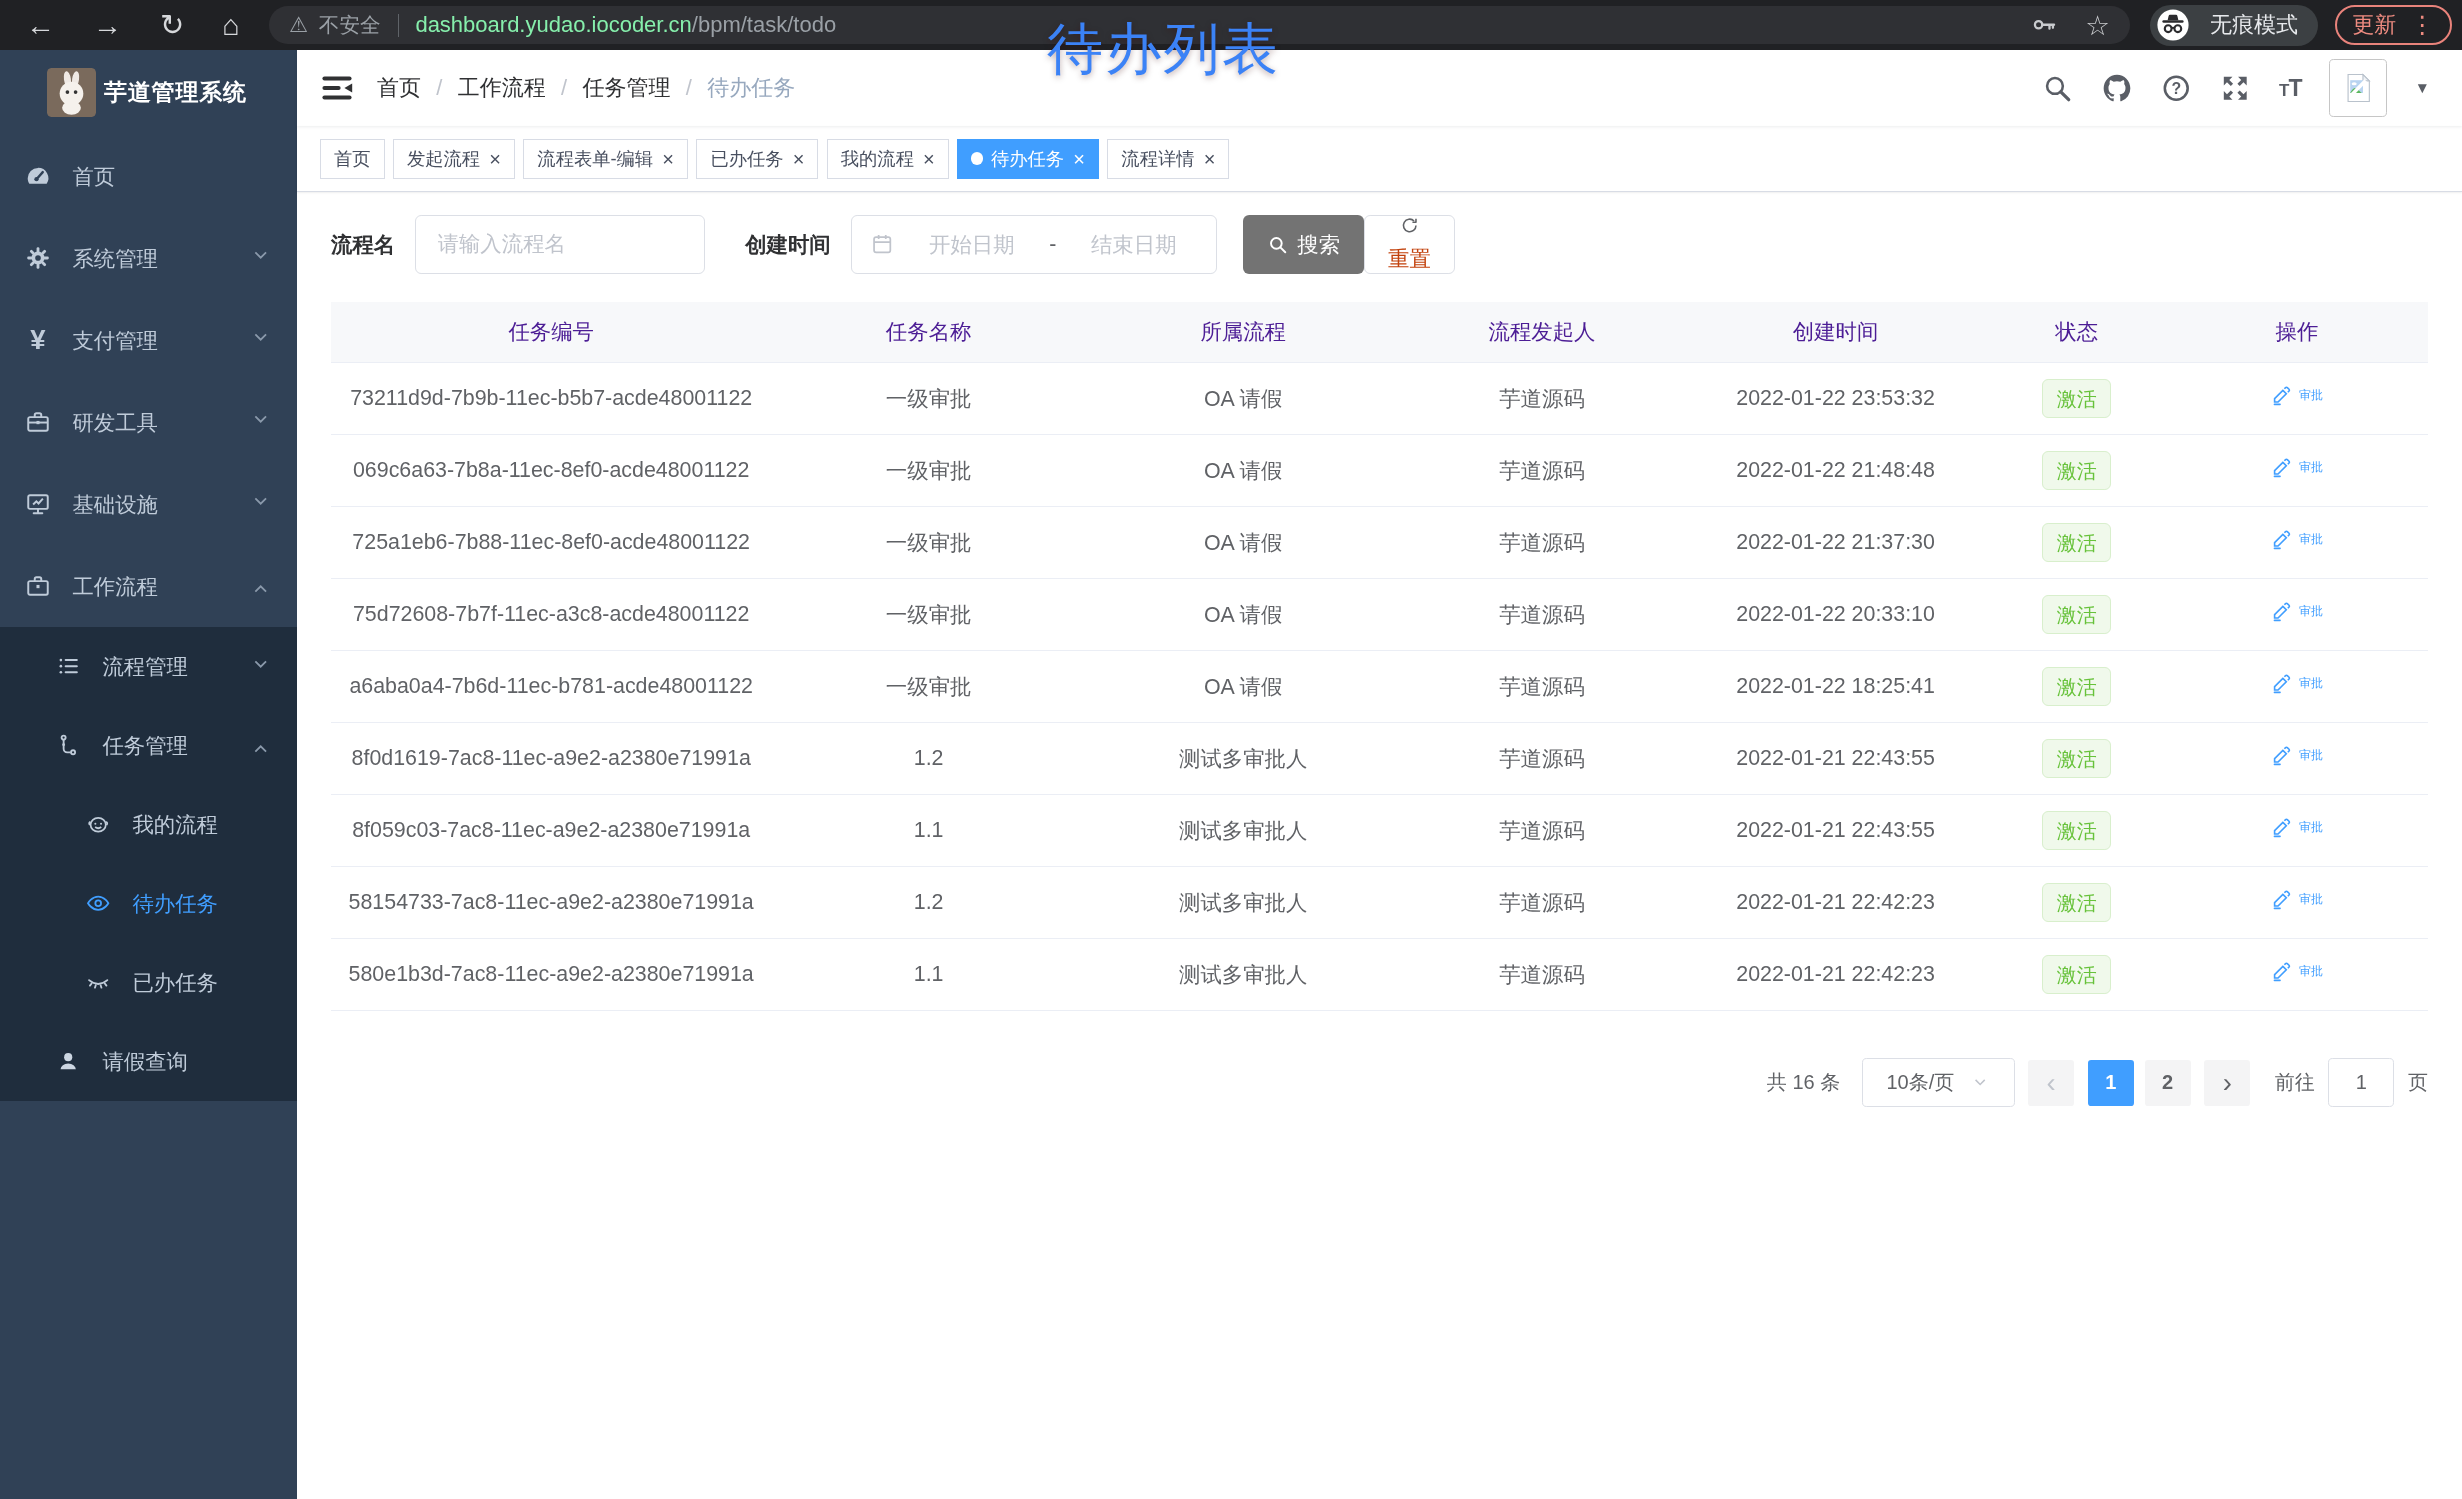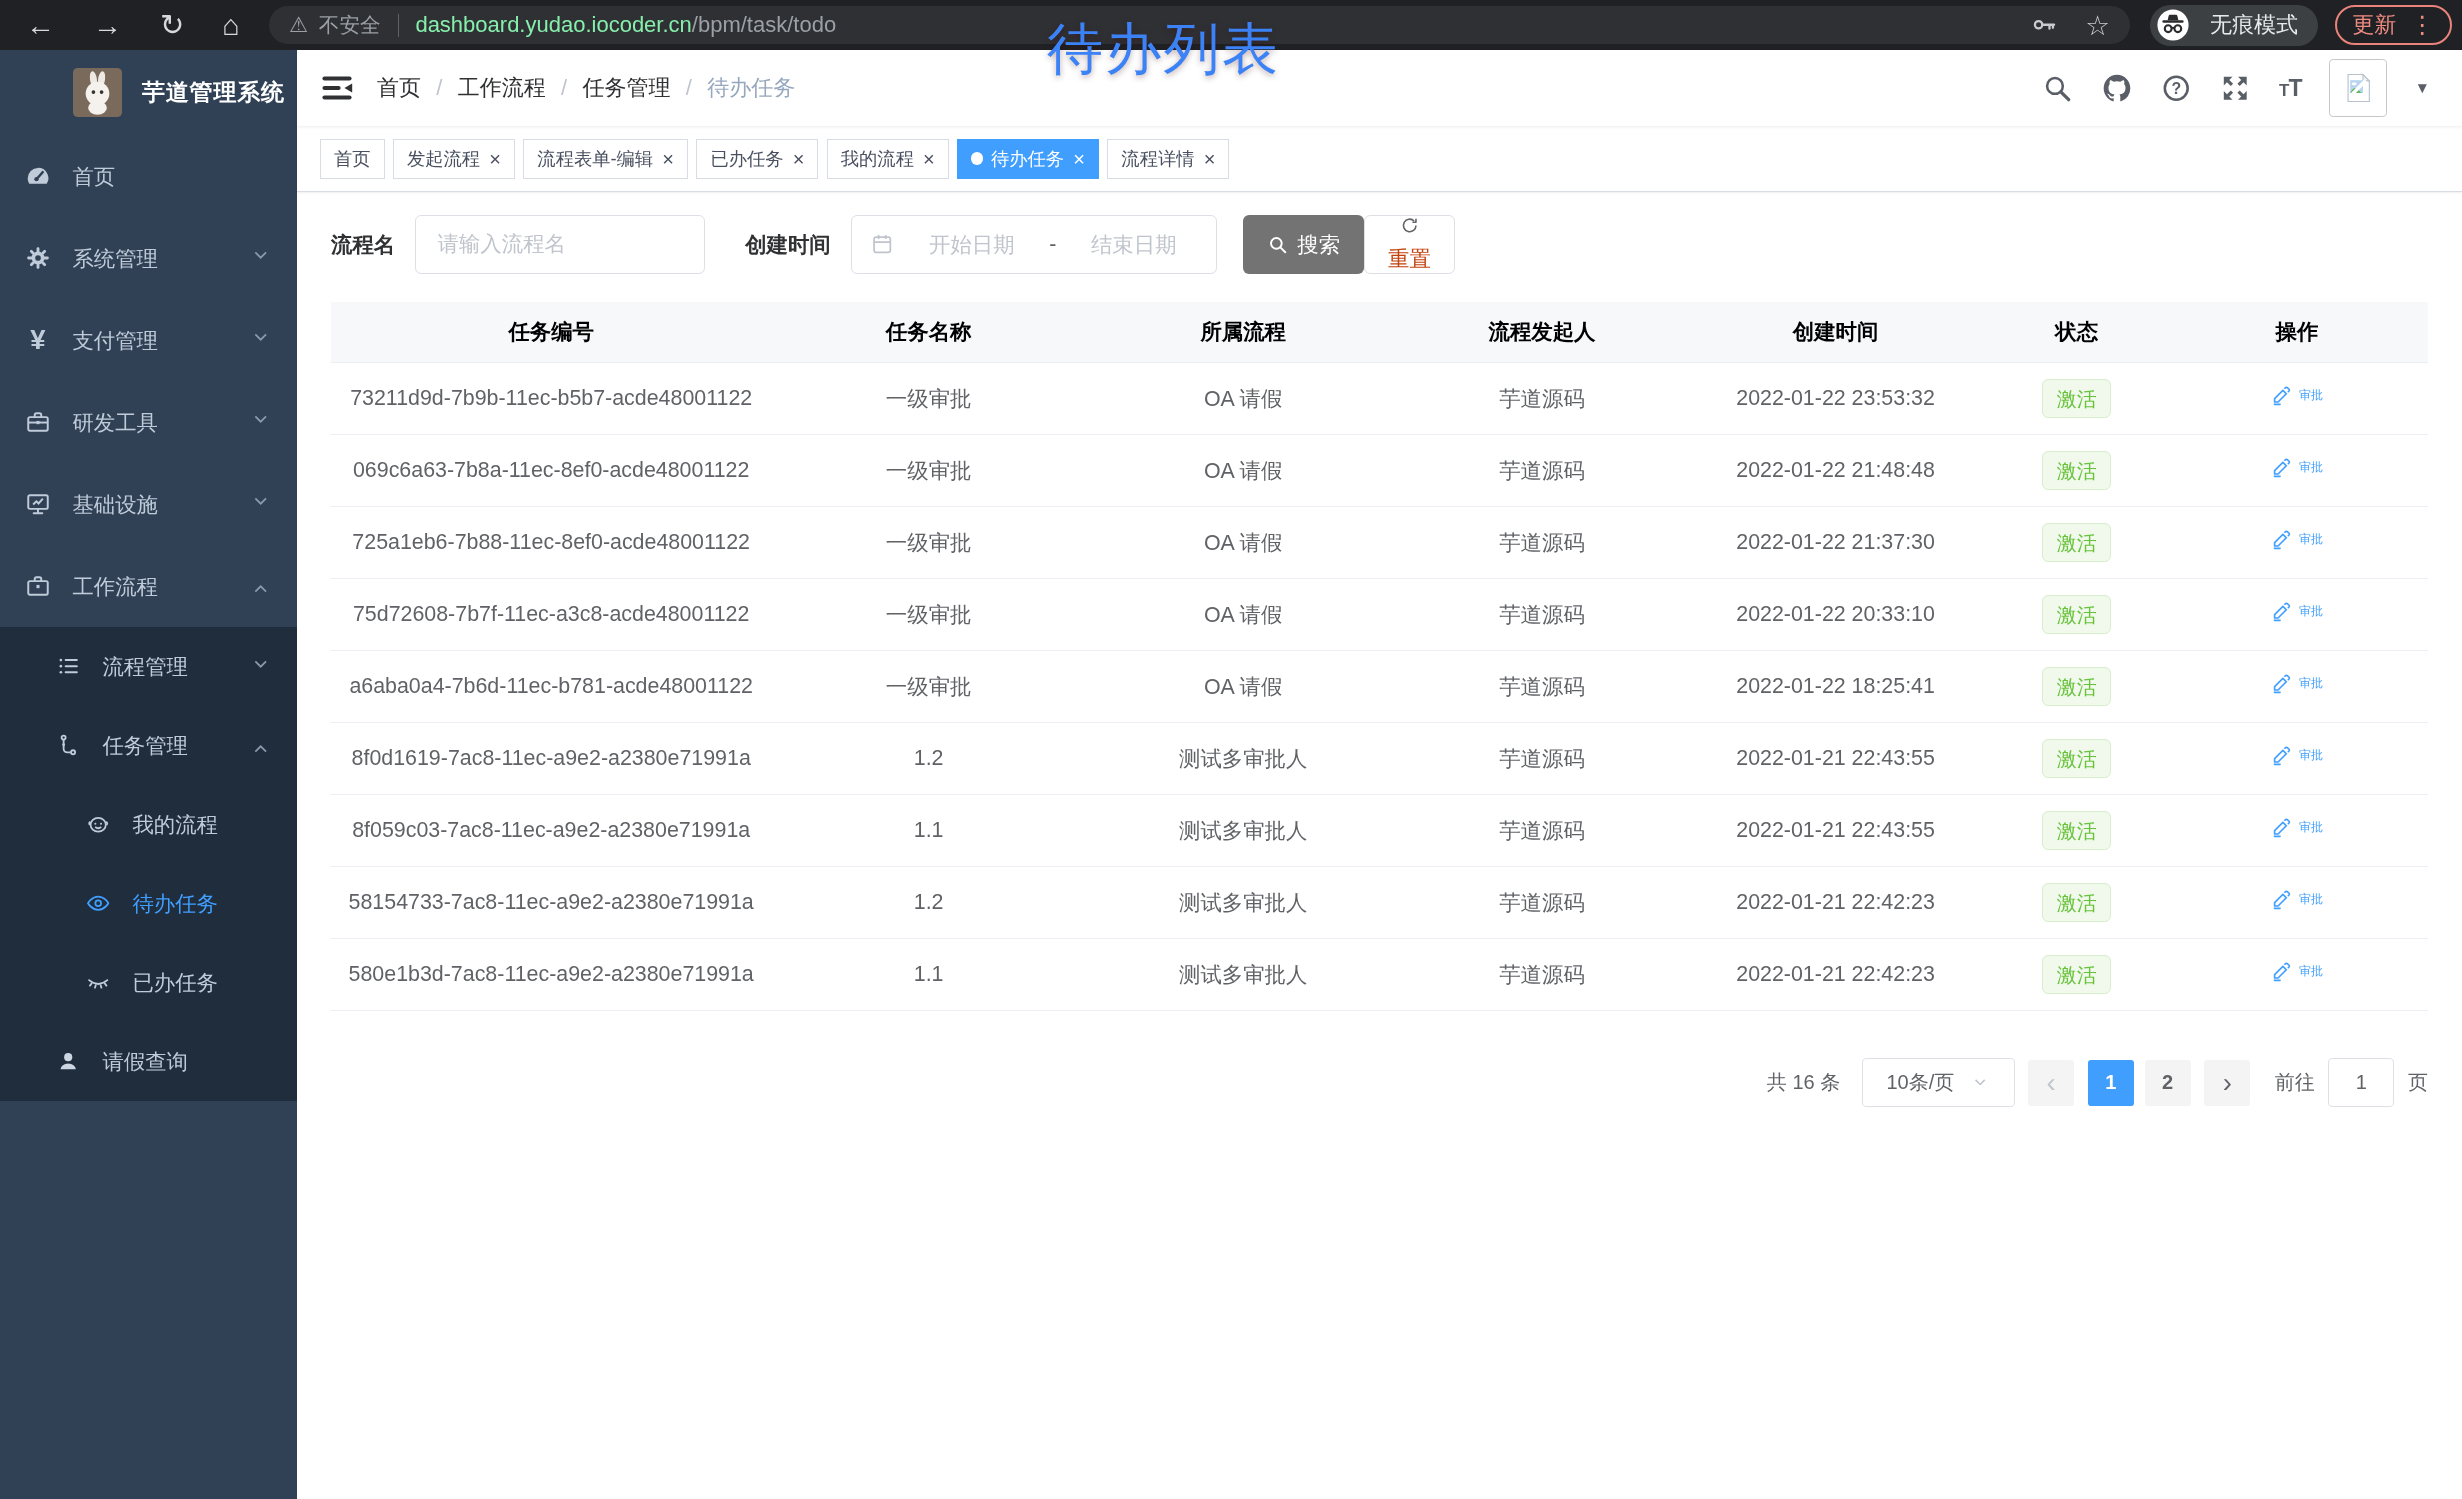--- a/index.html
+++ b/index.html
@@ -32,21 +32,21 @@
   
   .annotation { position:absolute; left:1047px; top:12.2px; z-index:50; font-size:56px; color:#3b82f6;
     letter-spacing:2.3px; text-shadow:0 1.5px 6.1px rgba(60,0,0,.35); pointer-events:none; white-space:nowrap; }
 
   
   .app { position:absolute; top:50px; left:0; right:0; bottom:0; }
 
   
   .sidebar { position:absolute; left:0; top:0; bottom:0; width:297px; background:#304156;
     color:#bfcbd9; font-size:21.4px; }
-  .logo-row { height:85px; display:flex; align-items:center; padding-left:73px; gap:20px; cursor:pointer; }
+  .logo-row { height:85px; display:flex; align-items:center; padding-left:47px; gap:8px; cursor:pointer; }
   .logo-img { width:49px; height:49px; border-radius:4.6px; flex:none; }
   .logo-title { color:#fff; font-weight:bold; font-size:23px; letter-spacing:0.8px; }
   .menu-item { height:82px; display:flex; align-items:center; position:relative; cursor:pointer; }
   .menu-item .mi-icon { width:26px; height:26px; flex:none; display:flex; align-items:center; justify-content:center; }
   .menu-item .mi-label { margin-left:21.4px; white-space:nowrap; }
   .mi-chevron { position:absolute; right:26px; top:50%; transform:translateY(-50%); }
   .mi-chevron.up { transform:translateY(-50%) rotate(180deg); }
   .l1 { padding-left:25px; }
   .submenu { background:#1f2d3d; }
   .l2 { padding-left:55px; height:79px; }
@@ -94,21 +94,21 @@
   .date-ph { color:#c0c4cc; font-size:21.4px; flex:1; text-align:center; }
   .date-sep { color:#606266; font-size:21.4px; }
   .btn { height:59px; display:inline-flex; align-items:center; gap:9.2px; border-radius:6.1px;
     font-size:21.4px; padding:0 23px; cursor:pointer; border:0.8px solid transparent; }
   .btn.primary { background:#737373; color:#fff; margin-left:26px; }
   .btn.plain { background:#fff; color:#c2410c; border-color:#dcdfe6; margin-left:0;flex-direction:column; }
 
   
   .table-wrap { margin-top:27.5px; }
   table { width:100%; border-collapse:collapse; table-layout:fixed; font-size:21.4px; color:#606266; }
-  thead th { background:#f7f8fa; height:61px; font-weight:bold; color:#000000; text-align:center;
+  thead th { background:#f7f8fa; height:61px; font-weight:normal; color:#4c1d95; text-align:center;
     border-bottom:0.8px solid #ebeef5; }
   tbody td { height:72px; text-align:center; border-bottom:0.8px solid #ebeef5; background:#fff;
     overflow:hidden; white-space:nowrap; }
   .badge { display:inline-block; padding:8.4px 13.7px; background:#f0f9eb; border:0.8px solid #d8efcc;
     border-radius:6.1px; color:#67c23a; font-size:20px; line-height:1; }
   .approve { color:#409eff; display:inline-flex; align-items:center; gap:7.6px; font-size:12px;
     cursor:pointer; text-decoration:none; }
 
   
   .pagination { display:flex; align-items:center; justify-content:flex-end; margin-top:47px;

